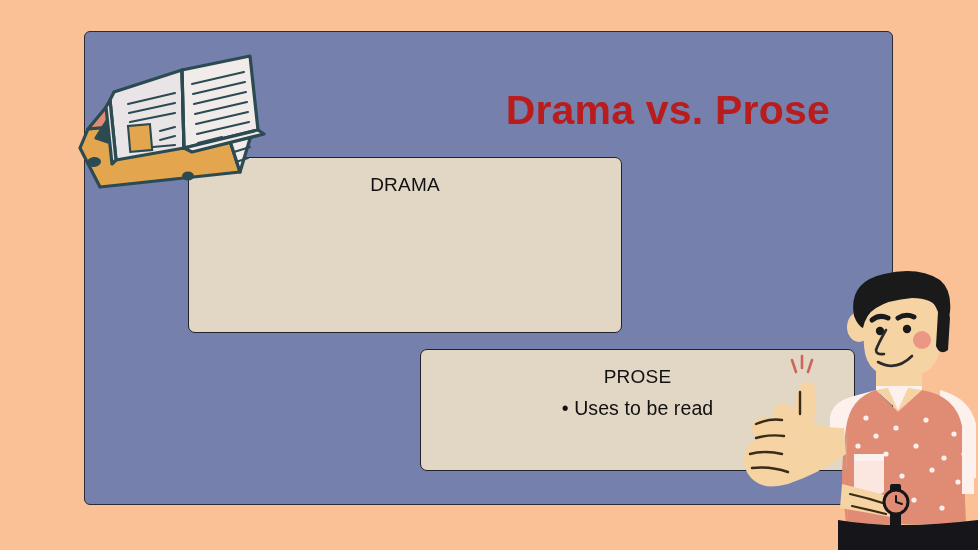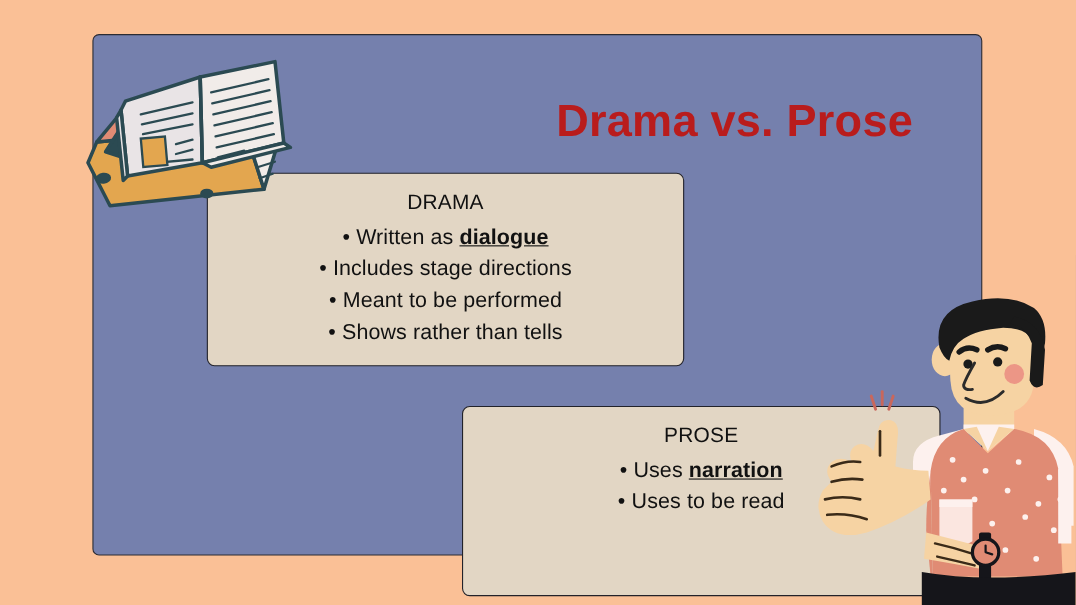--- a/index.html
+++ b/index.html
@@ -60,23 +60,23 @@
     padding-top: 14px;
   }
   #drama-card {
     left: 188px;
     top: 157px;
     width: 434px;
     height: 176px;
   }
   #prose-card {
     left: 420px;
-    top: 369px;
+    top: 349px;
     width: 435px;
-    height: 173px;
+    height: 122px;
   }
 
   .card-heading {
     text-align: center;
     font-size: 19px;
     color: #111111;
     line-height: 1.35;
     margin: 0 0 4px 0;
     letter-spacing: 0.2px;
   }
@@ -122,42 +122,25 @@
 <body>
 
 <div id="slide">
 
   <div id="blue-panel"></div>
 
   <div id="slide-title">Drama vs. Prose</div>
 
   <div class="info-card" id="drama-card">
     <div class="card-heading">DRAMA</div>
-    <ul class="card-list">
-      <li>
-        <span>• Written as </span><span class="em">dialogue</span>
-      </li>
-      <li>
-        <span>• Includes stage directions</span>
-      </li>
-      <li>
-        <span>• Meant to be performed</span>
-      </li>
-      <li>
-        <span>• Shows rather than tells</span>
-      </li>
-    </ul>
   </div>
 
   <div class="info-card" id="prose-card">
     <div class="card-heading">PROSE</div>
     <ul class="card-list">
-      <li>
-        <span>• Uses </span><span class="em">narration</span>
-      </li>
       <li>
         <span>• Uses to be read</span>
       </li>
     </ul>
   </div>
 
   <svg id="books" viewBox="0 0 200 148">
     <g stroke="#2b4a52" stroke-width="3.2" stroke-linejoin="round" stroke-linecap="round">
 
       <path d="M8 96 L16 77 L150 64 L168 120 L28 135 Z" fill="#e3a64f"></path>

